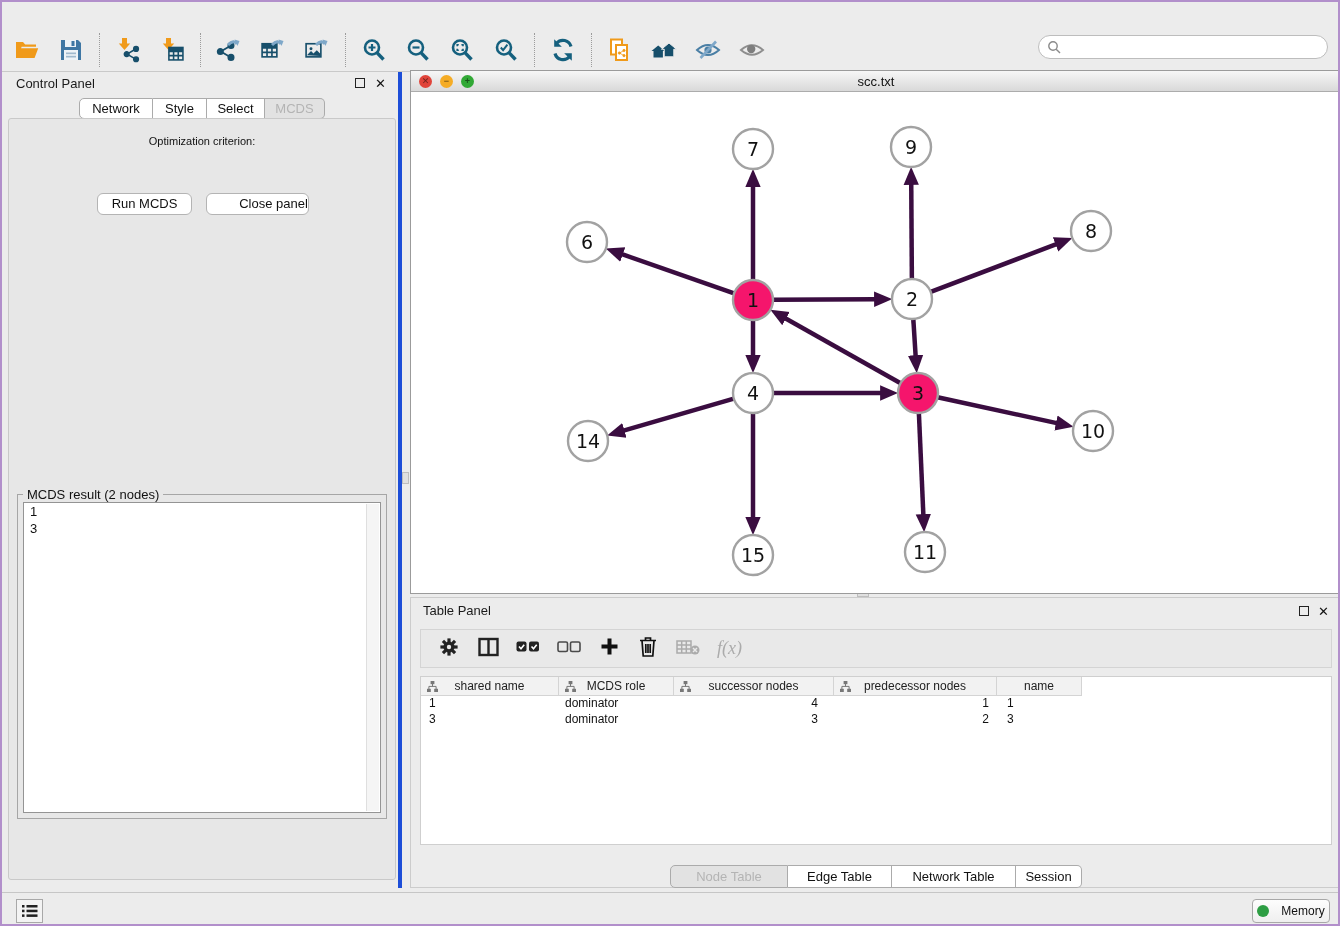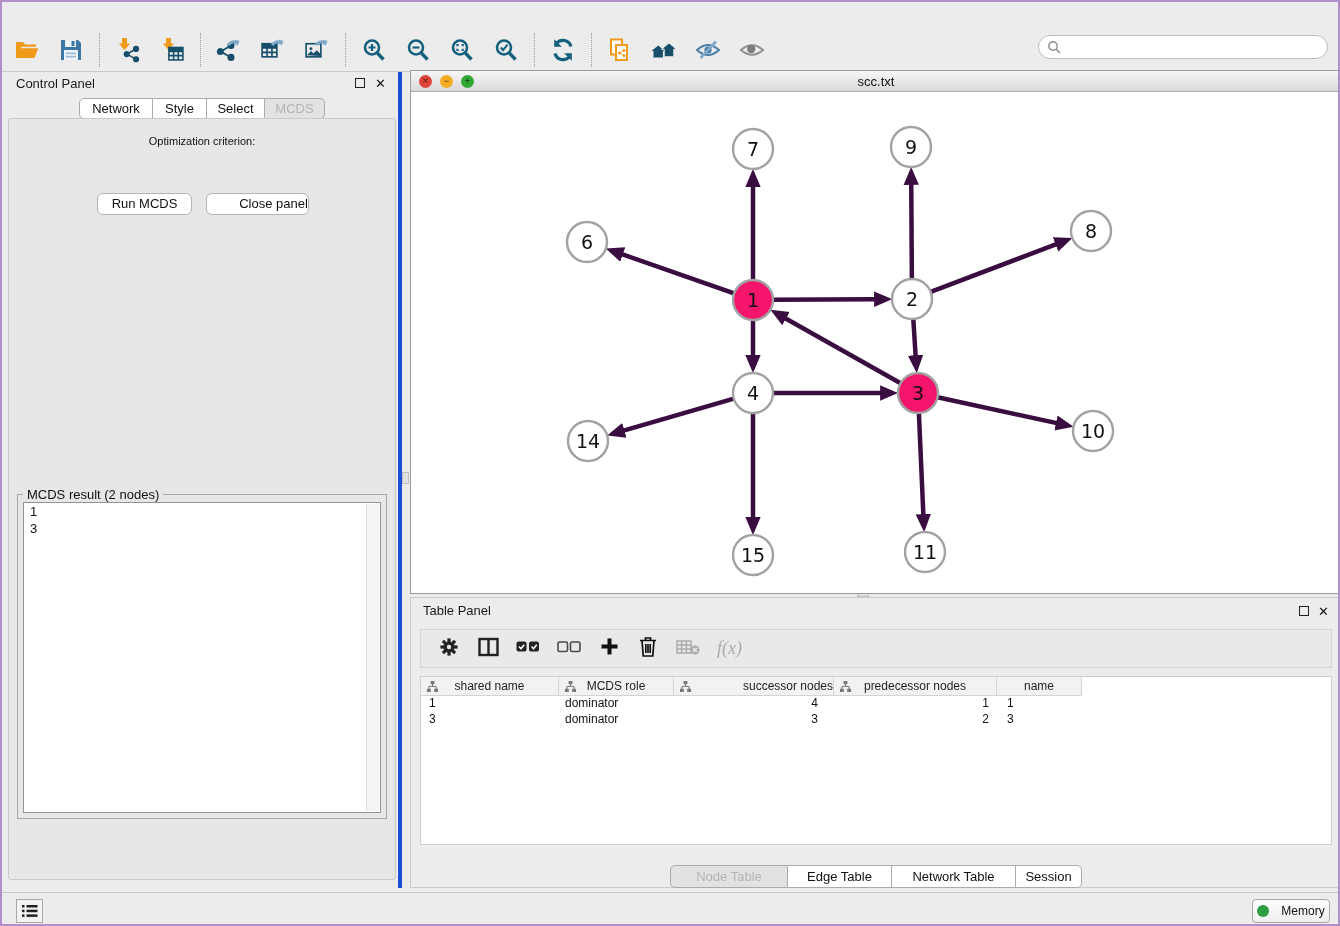--- a/index.html
+++ b/index.html
@@ -491,21 +491,21 @@
             <svg width="11" height="11" viewBox="0 0 11 11">
               <path d="M5.5 3v2.4M1.9 8V5.4h7.2V8" stroke="#777" fill="none"></path>
               <g fill="#777">
                 <rect x="3.6" y="0" width="3.8" height="3.2"></rect>
                 <rect x="0" y="7.8" width="3.8" height="3.2"></rect>
                 <rect x="7.2" y="7.8" width="3.8" height="3.2"></rect>
               </g>
             </svg>
             <span>MCDS role</span>
           </div>
-          <div class="hc" style="width: 160px; justify-content: flex-end;">
+          <div class="hc" style="width: 160px;">
             <svg width="11" height="11" viewBox="0 0 11 11">
               <path d="M5.5 3v2.4M1.9 8V5.4h7.2V8" stroke="#777" fill="none"></path>
               <g fill="#777">
                 <rect x="3.6" y="0" width="3.8" height="3.2"></rect>
                 <rect x="0" y="7.8" width="3.8" height="3.2"></rect>
                 <rect x="7.2" y="7.8" width="3.8" height="3.2"></rect>
               </g>
             </svg>
             <span>successor nodes</span>
           </div>

